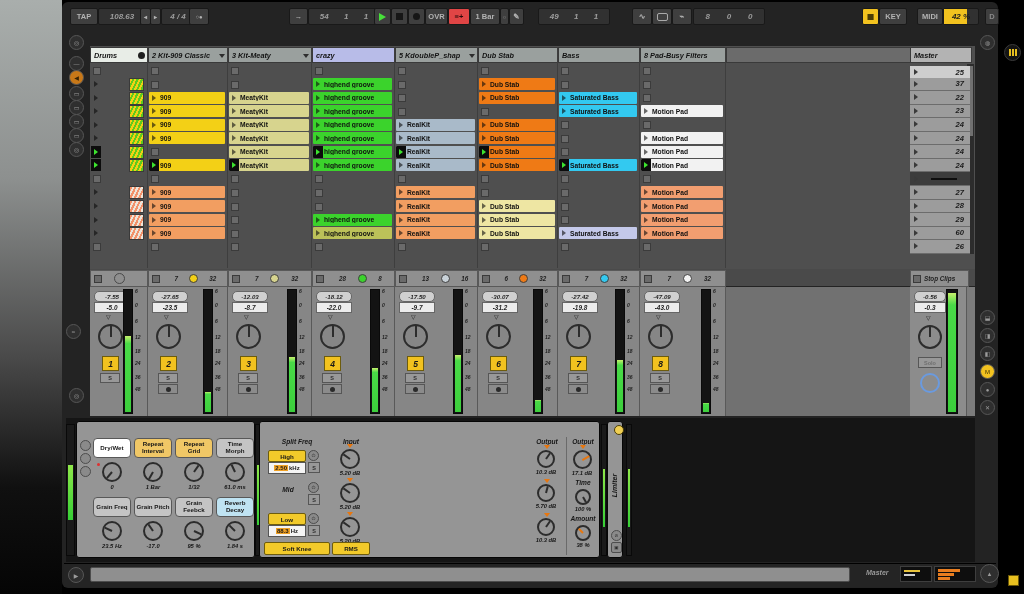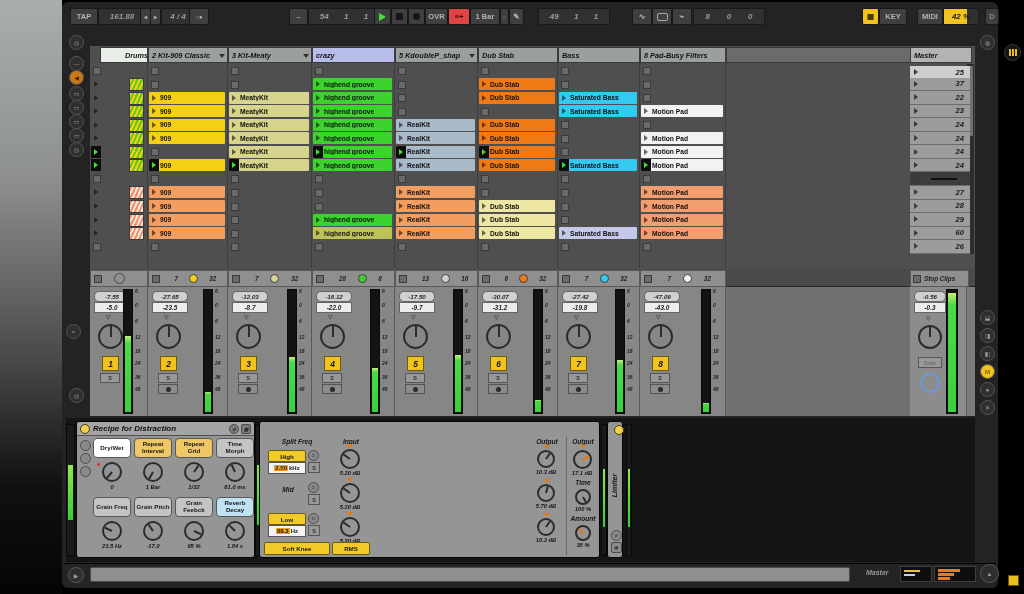--- a/index.html
+++ b/index.html
@@ -88,21 +88,21 @@
   .disp{position:absolute;top:566px;height:14px;background:#0e0e0e;border:1px solid #3e3e3e}
 </style>
 </head>
 <body>
 
 <div id="app">
   <div class="photo"></div>
   <div class="win"></div>
 
   <div class="tbtn" style="left:70px;width:26px">TAP</div>
-  <div class="tbox" style="left:98px;width:40px">161.88</div>
+  <div class="tbox" style="left:98px;width:40px">108.63</div>
   <div class="tbtn" style="left:140px;width:9px;font-size:6px">◂</div>
   <div class="tbtn" style="left:150px;width:9px;font-size:6px">▸</div>
   <div class="tbox" style="left:161px;width:26px">4 / 4</div>
   <div class="tbtn" style="left:189px;width:18px;font-size:6px">○●</div>
 
   <div class="tbtn" style="left:289px;width:17px">→</div>
   <div class="tbox" style="left:308px;width:64px">
     <span>54</span>
     <span>1</span>
     <span>1</span>
@@ -204,26 +204,20 @@
     <span style="width:2px;height:7px;background:#e8c020;display:block"></span>
     <span style="width:2px;height:7px;background:#e8c020;display:block"></span>
   </div>
 
   <div class="devarea"></div>
   <div class="vmeter" style="left:66px;top:424px;height:130px">
       <span class="vmfill" style="bottom:35px;height:55px;display:block"></span>
     </div>
 
   <div class="dev" style="left:76px;width:179px">
-    <div class="dhdr">
-      <span class="pwr" style="background:#f0cf53"></span>
-      <span style="flex:1">Recipe for Distraction</span>
-      <span class="hic">⊘</span>
-      <span class="hic" style="border-radius:2px;margin-right:3px">▣</span>
-    </div>
     <div class="minic" style="left:3px;top:18px"></div>
     <div class="minic" style="left:3px;top:31px"></div>
     <div class="minic" style="left:3px;top:44px"></div>
     <div style="position:absolute;left:20px;top:41px;width:3px;height:3px;border-radius:50%;background:#e03030"></div>
 
     <div class="mlbl" style="left: 16px; top: 16px; background: rgb(255, 255, 255);">Dry/Wet</div>
     <div class="knob macro-knob" style="left:25px;top:40px;width:20px;height:20px">
         <span class="ptr" style="transform: rotate(-140deg);"></span>
       </div>
     <div class="mval" style="left:14px;top:62px">0</div>
@@ -366,21 +360,21 @@
     <span style="position:absolute;left:3px;top:3px;width:16px;height:2px;background:#e8c43c;display:block"></span>
     <span style="position:absolute;left:3px;top:7px;width:11px;height:2px;background:#cfcfcf;display:block"></span>
   </div>
   <div class="disp" style="left:934px;width:40px">
     <span style="position:absolute;left:3px;top:2px;width:22px;height:2.5px;background:#e87d20;display:block"></span>
     <span style="position:absolute;left:3px;top:6px;width:16px;height:2.5px;background:#e87d20;display:block"></span>
     <span style="position:absolute;left:3px;top:10px;width:12px;height:2.5px;background:#e87d20;display:block"></span>
   </div>
   <div class="railic" style="left:980px;top:564px;width:17px;height:17px">▲</div>
   <div style="position:absolute;left:1008px;top:575px;width:9px;height:9px;background:#e8c020;border:1px solid #6a5708"></div>
-<div class="thdr" style="left: 100px; width: 51px; background: rgb(232, 237, 231); text-align: right;">
+<div class="thdr" style="left: 90px; width: 51px; background: rgb(232, 237, 231);">
       <span class="nm">Drums</span>
       <div class="hdot"></div>
     </div>
     <div style="position: absolute; left: 147px; top: 47px; width: 1px; height: 221px; background: rgb(62, 62, 62);"></div>
     <div class="thdr" style="left: 148px; width: 73px; background: rgb(154, 160, 158);">
       <span class="nm">2 Kit-909 Classic</span>
       <div class="hmenu"></div>
     </div>
     <div style="position: absolute; left: 227px; top: 47px; width: 1px; height: 221px; background: rgb(62, 62, 62);"></div>
     <div class="thdr" style="left: 228px; width: 77px; background: rgb(154, 160, 158);">

